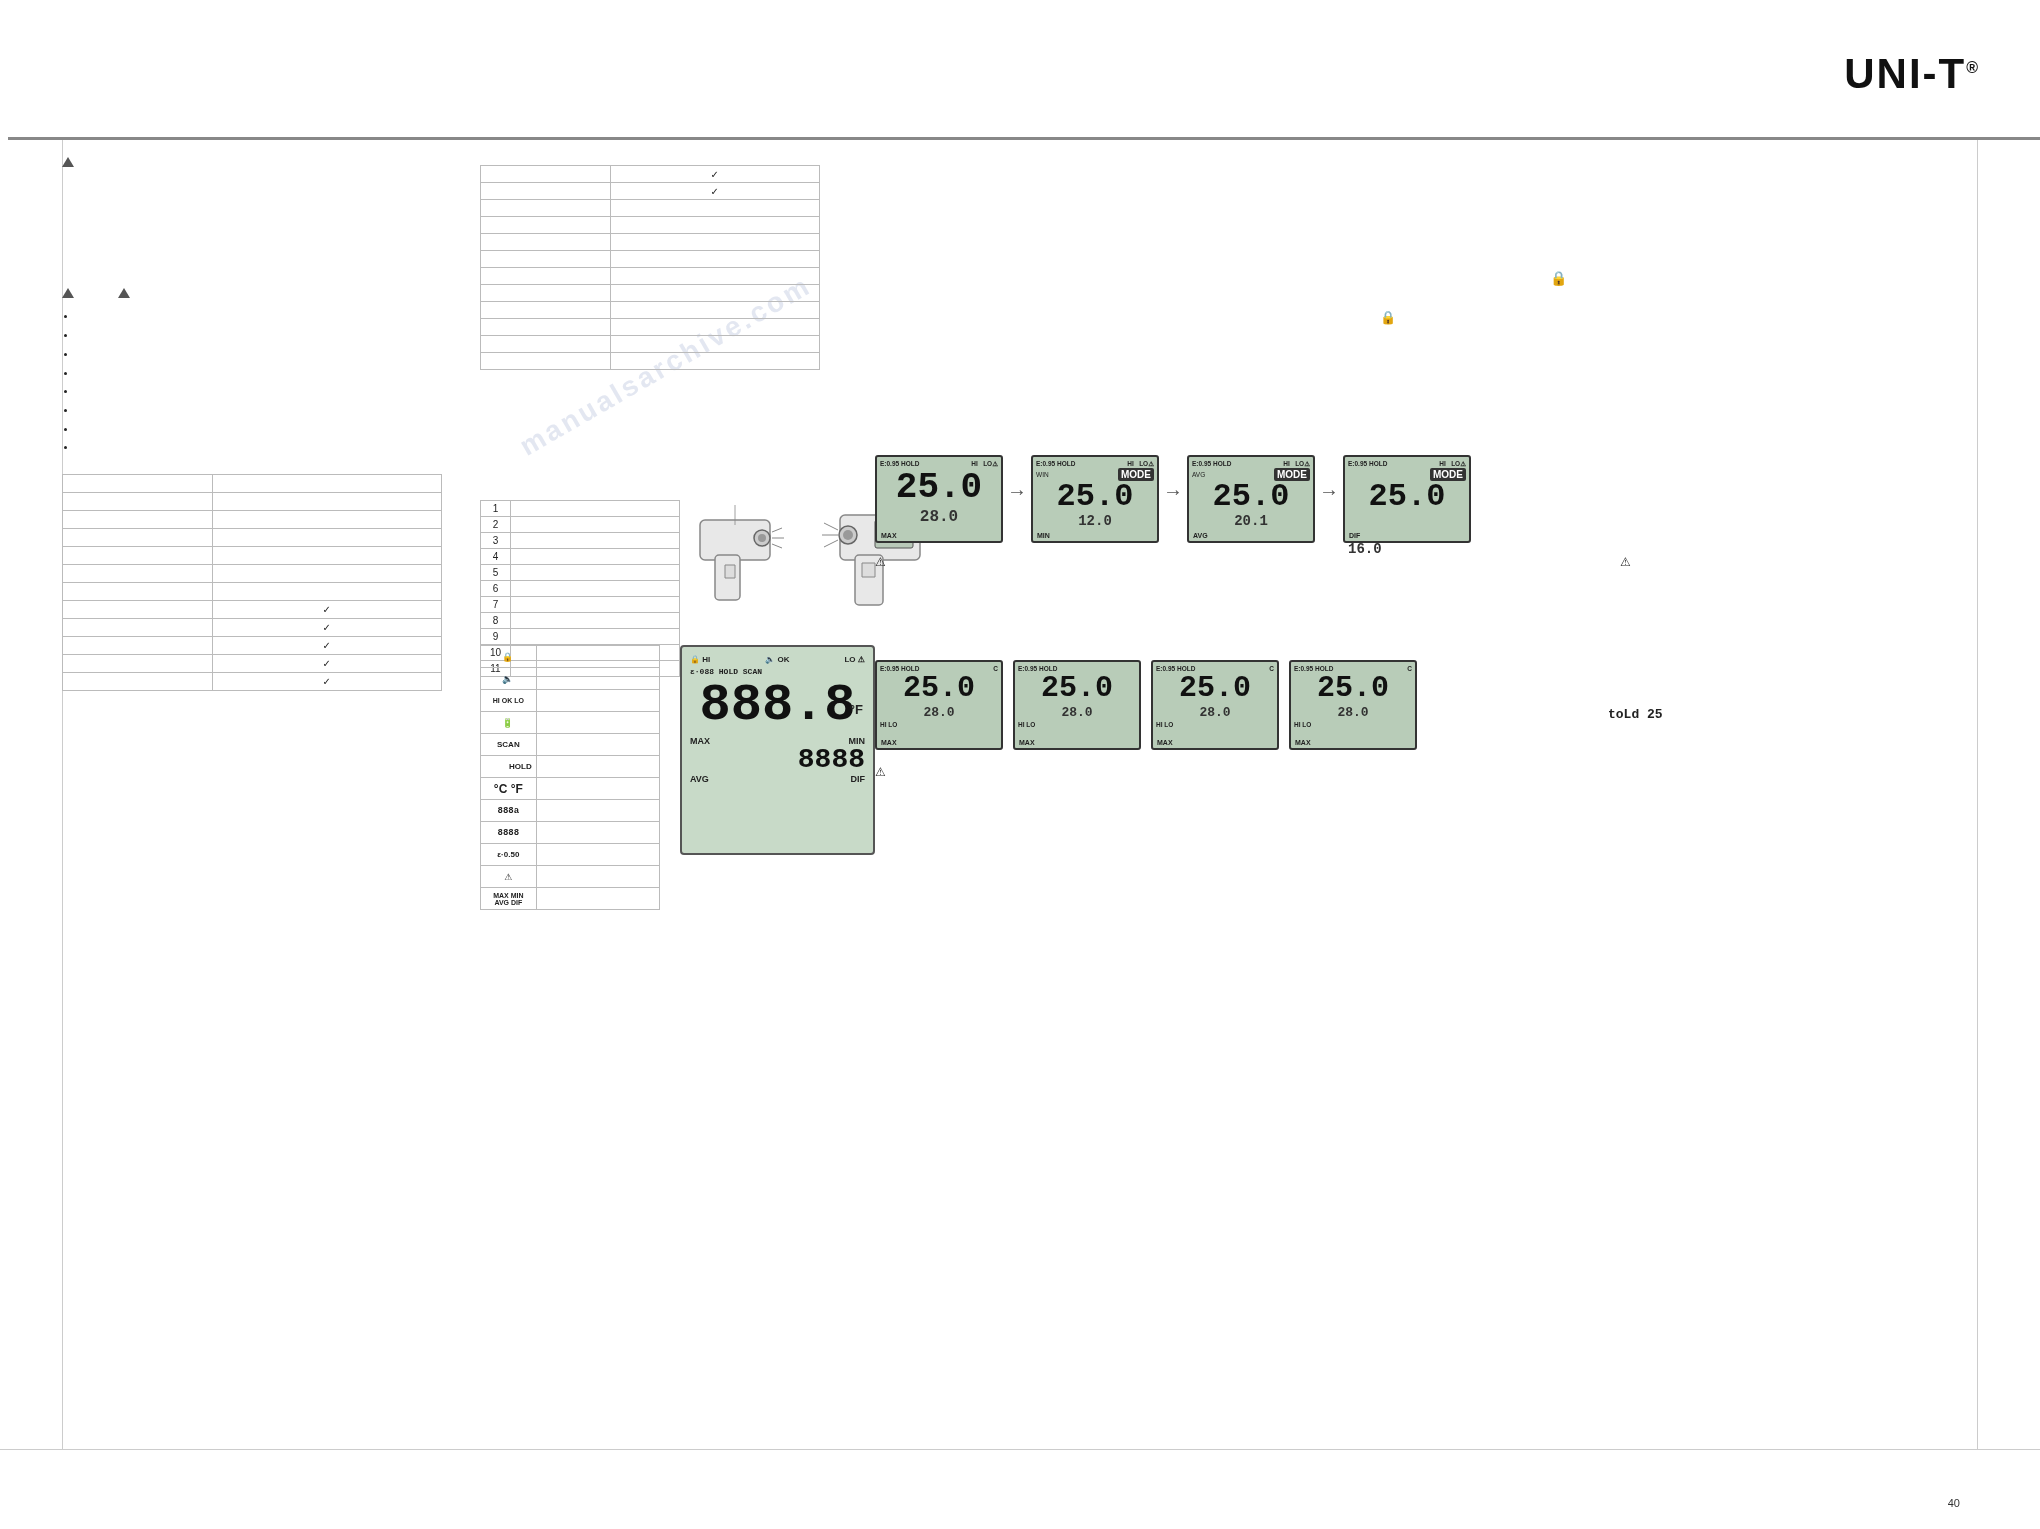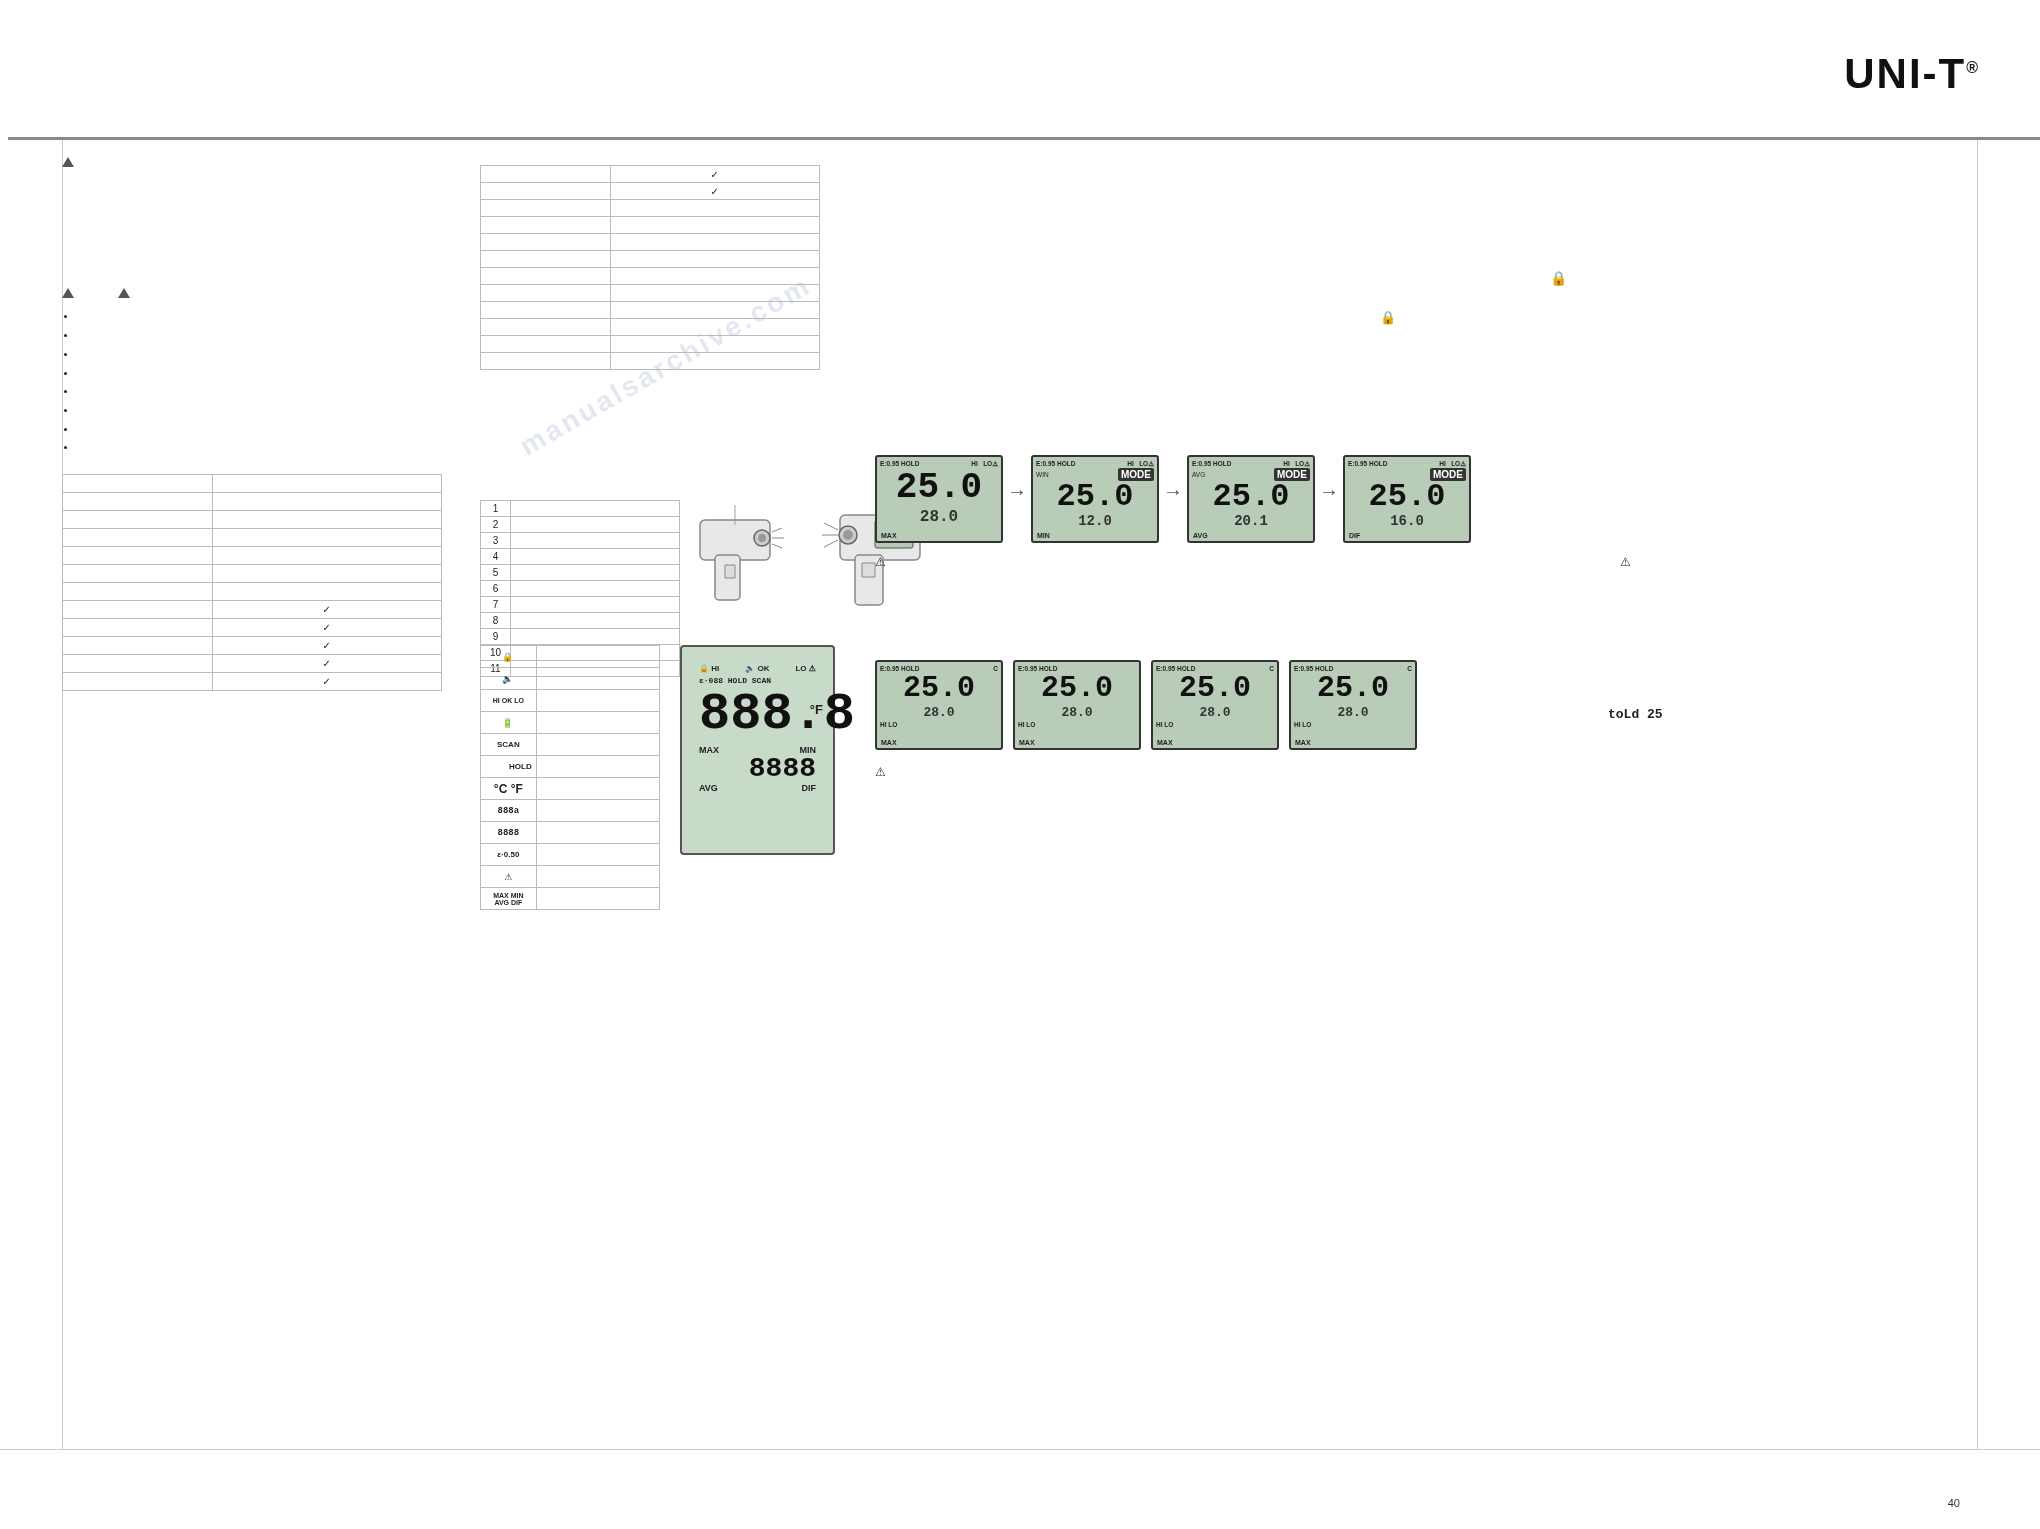--- a/index.html
+++ b/index.html
@@ -480,21 +480,21 @@
         <td class="icon-col">⚠</td>
         <td class="desc-col"></td>
       </tr>
       <tr>
         <td class="icon-col" style="font-size:7px; font-weight:bold;">MAX MIN<br>AVG DIF</td>
         <td class="desc-col"></td>
       </tr>
     </tbody>
       </table>
 
-    <div style="width:155px; height:210px; border:2px solid #555; background:#c8dac8; border-radius:4px; padding:17px; position:relative;">
+    <div style="width:195px; height:210px; border:2px solid #555; background:#c8dac8; border-radius:4px; padding:8px; position:relative;">
 
       <div style="display:flex; justify-content:space-between; font-size:8px; font-weight:bold; margin-bottom:3px;">
         <span>🔒 HI</span>
         <span>🔈 OK</span>
         <span>LO ⚠</span>
       </div>
 
       <div style="font-size:8px; font-weight:bold; margin-bottom:4px; font-family:'Courier New';">
         ε·088 HOLD SCAN
       </div>
@@ -573,21 +573,21 @@
 
   <div style="width:128px; height:88px; border:2px solid #333; background:#b8ccb8; border-radius:3px; padding:3px; position:relative;">
     <div style="display:flex; justify-content:space-between; font-size:6.5px; font-weight:bold;">
       <span>E:0.95 HOLD</span>
       <span>HI &nbsp; LO⚠</span>
     </div>
     <div style="display:flex; align-items:center; justify-content:flex-end; font-size:6.5px;">
       <span style="font-size:10px; font-weight:bold; background:#333; color:white; padding:1px 3px; border-radius:2px;">MODE</span>
     </div>
     <div style="font-size:32px; font-weight:900; color:#111; text-align:center; font-family:'Courier New',monospace; line-height:1;">25.0</div>
-    <div style="font-size:14px; font-weight:bold; color:#333; text-align:center; font-family:'Courier New',monospace;">16.0</div>
+    <div style="font-size:14px; font-weight:bold; color:#333; text-align:left; font-family:'Courier New',monospace;margin-top:28px;">16.0</div>
     <div style="position:absolute; bottom:2px; left:4px; font-size:7px; font-weight:bold;">DIF</div>
   </div>
 
 </div>
 
 <div style="position:absolute; left:875px; top:555px;">
   <span style="font-size:12px;">⚠</span>
 </div>
 <div style="position:absolute; left:1620px; top:555px;">
   <span style="font-size:12px;">⚠</span>

